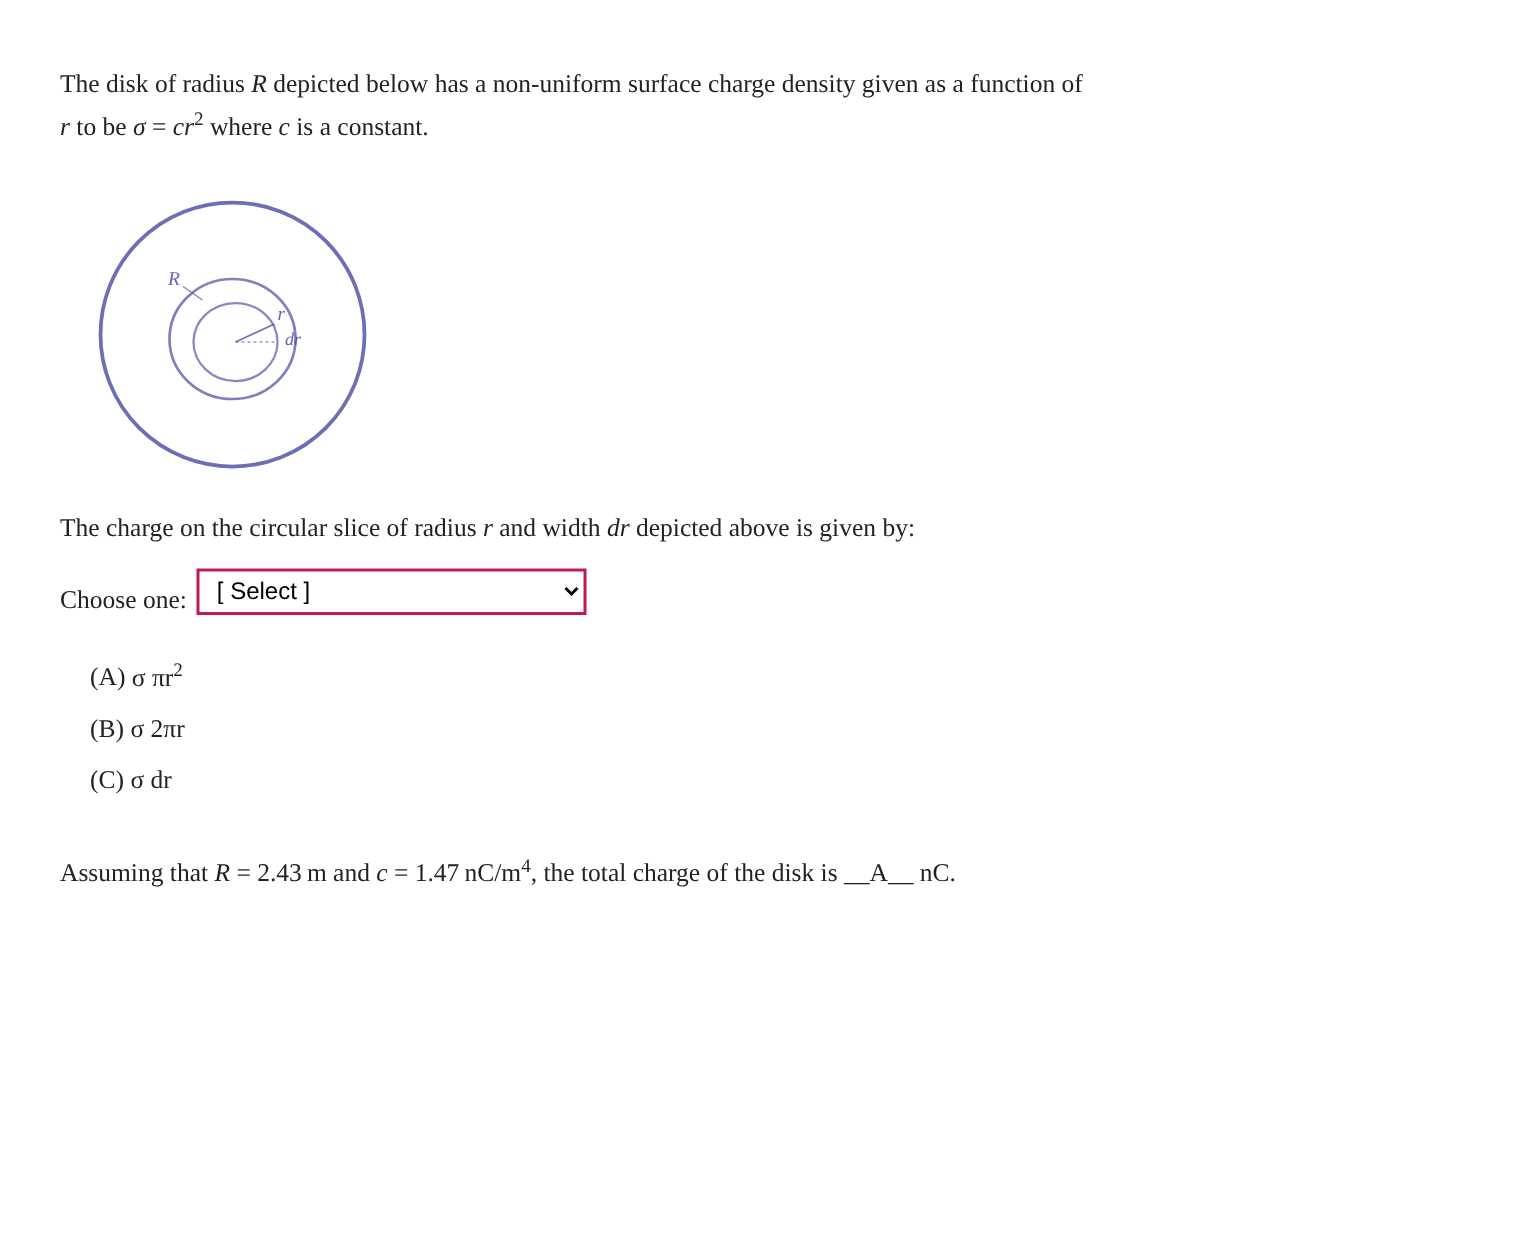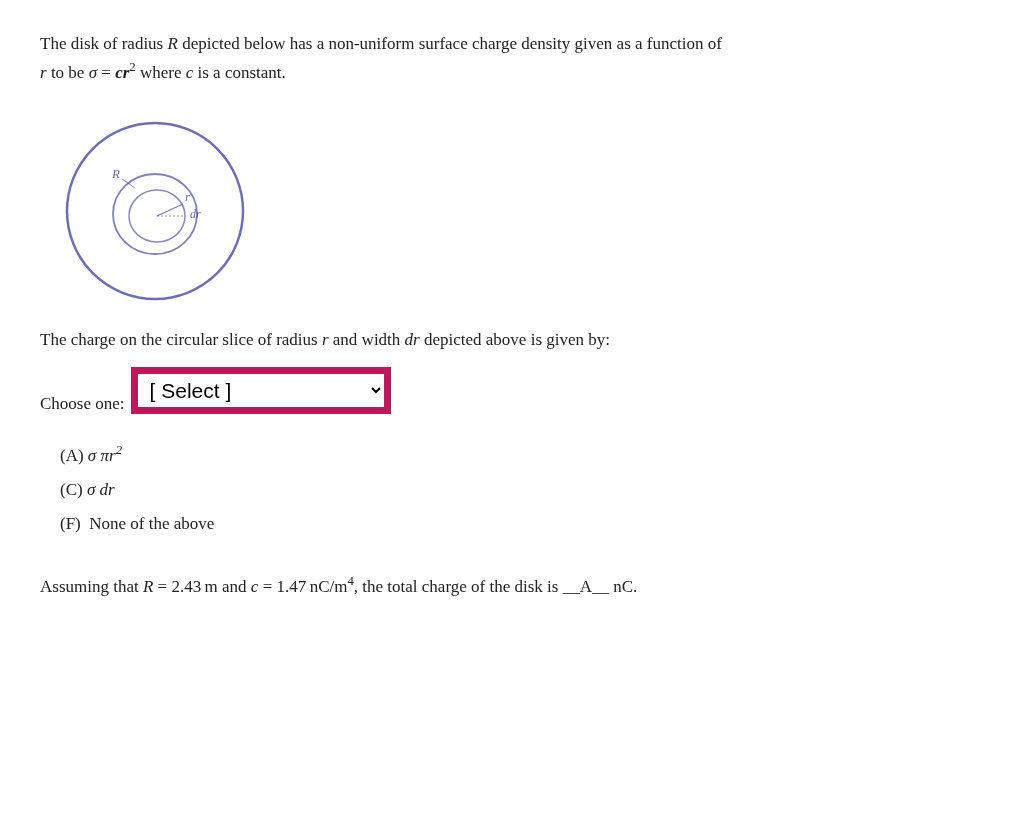--- a/index.html
+++ b/index.html
@@ -13,20 +13,21 @@
       font-size: 17px;
       background: #ffffff;
       color: #222222;
       padding: 30px 40px;
       max-width: 1024px;
     }
 
     .intro-text {
       line-height: 1.6;
       margin-bottom: 20px;
+      margin-top: 12px;
     }
 
     .diagram-container {
       margin: 10px 0 20px 10px;
       width: 210px;
       height: 200px;
       position: relative;
     }
 
     .diagram-svg {
@@ -45,23 +46,23 @@
       gap: 6px;
       margin-bottom: 24px;
     }
 
     .choose-label {
       font-size: 17px;
       white-space: nowrap;
     }
 
     .select-dropdown {
-      border: 7px solid #be185d;
+      border: 2px solid #be185d;
       background: #fff;
-      font-size: 21px;
+      font-size: 16px;
       padding: 4px 8px;
       width: 260px;
       cursor: pointer;
       appearance: auto;
     }
 
     .options-list {
       list-style: none;
       padding: 0;
       margin: 0 0 30px 20px;
@@ -71,21 +72,20 @@
     .options-list li {
       font-size: 17px;
     }
 
     .option-label {
       font-style: normal;
       color: #222;
     }
 
     .option-math {
-      font-style: italic;
     }
 
     .footer-text {
       font-size: 17px;
       line-height: 1.6;
       margin-top: 8px;
     }
 
     
     sup {
@@ -93,21 +93,21 @@
       vertical-align: super;
     }
   </style>
 </head>
 <body>
 
 <p class="intro-text">
   The disk of radius <span style="font-style:italic;">R</span> depicted below has a non-uniform surface charge density given as a function of
   <br>
   <span>
-    <span style="font-style:italic;">r</span> to be <span style="font-style:italic;">σ</span> = <span style="font-style:italic;font-weight:bold;">cr</span><sup>2</sup> where <span style="font-style:italic;">c</span> is a constant.
+    <span style="font-style:italic;">r</span> to be <span style="font-style:italic;">σ</span> = <span style="font-style:italic;">cr</span><sup>2</sup> where <span style="font-style:italic;">c</span> is a constant.
   </span>
 </p>
 
 <div class="diagram-container">
   <svg class="diagram-svg" viewBox="0 0 210 200" xmlns="http://www.w3.org/2000/svg">
 
     <ellipse cx="105" cy="105" rx="88" ry="88" fill="none" stroke="#5555aa" stroke-width="2.5" stroke-dasharray="none" style="transform-origin:center; opacity:0.85"></ellipse>
 
     <ellipse cx="105" cy="108" rx="42" ry="40" fill="none" stroke="#5555aa" stroke-width="1.8" opacity="0.75"></ellipse>
     <ellipse cx="107" cy="110" rx="28" ry="26" fill="none" stroke="#5555aa" stroke-width="1.5" opacity="0.7"></ellipse>
@@ -141,23 +141,24 @@
     <option value="F">None of the above</option>
   </select>
 </div>
 
 <ul class="options-list">
   <li>
     <span class="option-label">(A) </span>
     <span class="option-math">σ πr<sup>2</sup></span>
   </li>
   <li>
+    <span class="option-label">(B) </span>
+    <span class="option-math">σ 2πr</span>
+  </li>
+  <li>
     <span class="option-label">(C) </span>
     <span class="option-math">σ dr</span>
-  </li>
-  <li>
-    <span class="option-label">(F)&nbsp; None of the above</span>
   </li>
 </ul>
 
 <p class="footer-text">
   Assuming that <span style="font-style:italic;">R</span> = 2.43 m and <span style="font-style:italic;">c</span> = 1.47 nC/m<sup>4</sup>, the total charge of the disk is __A__ nC.
 </p>
 
 </body></html>

